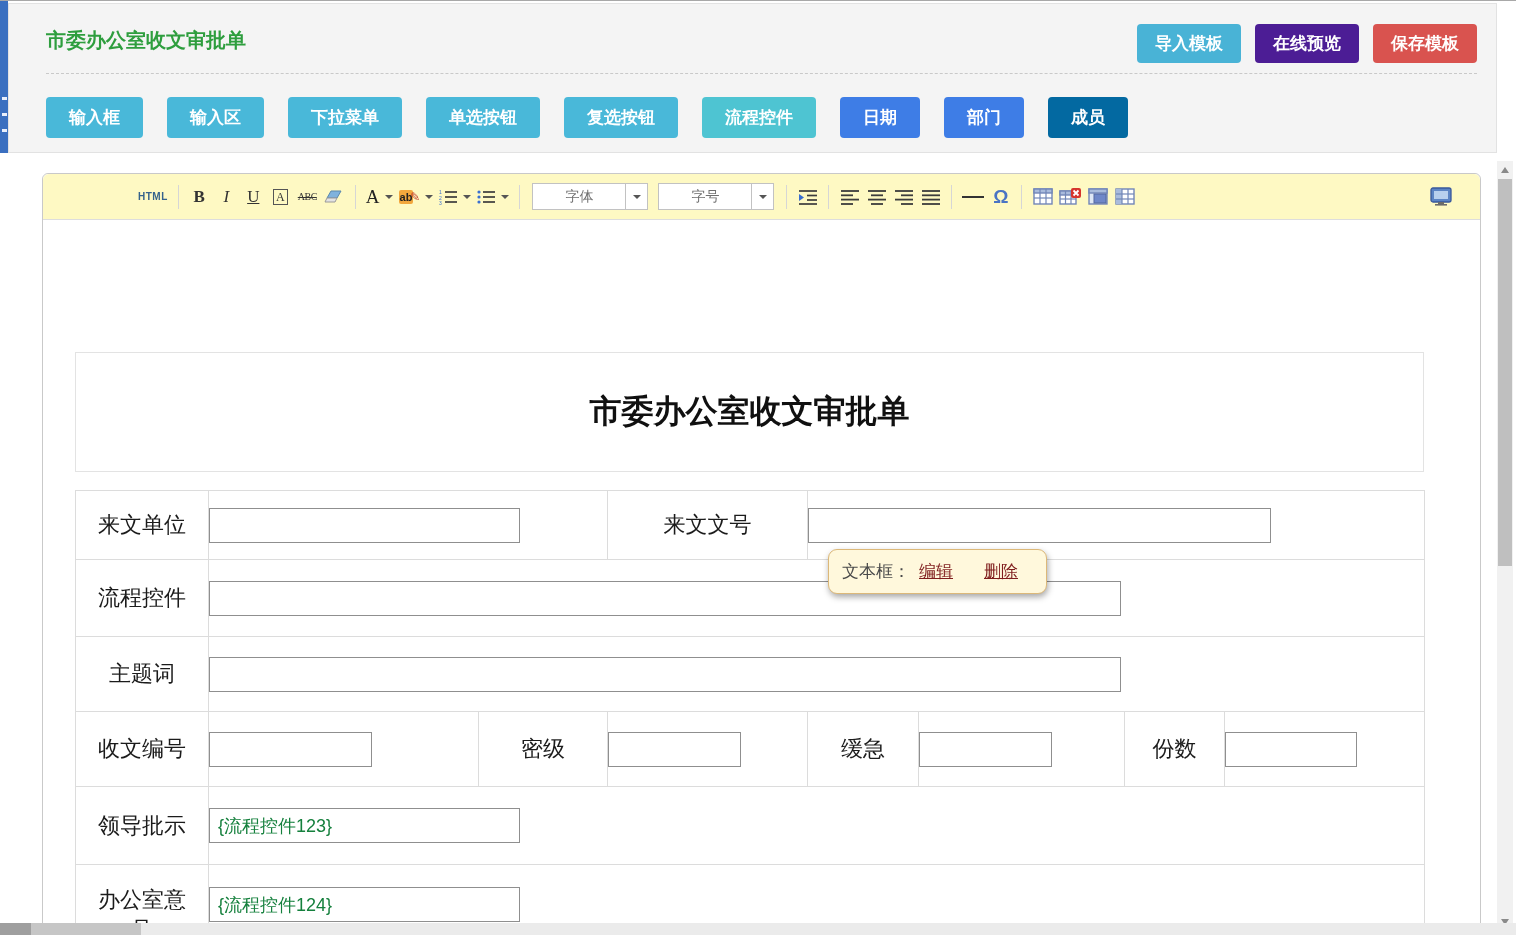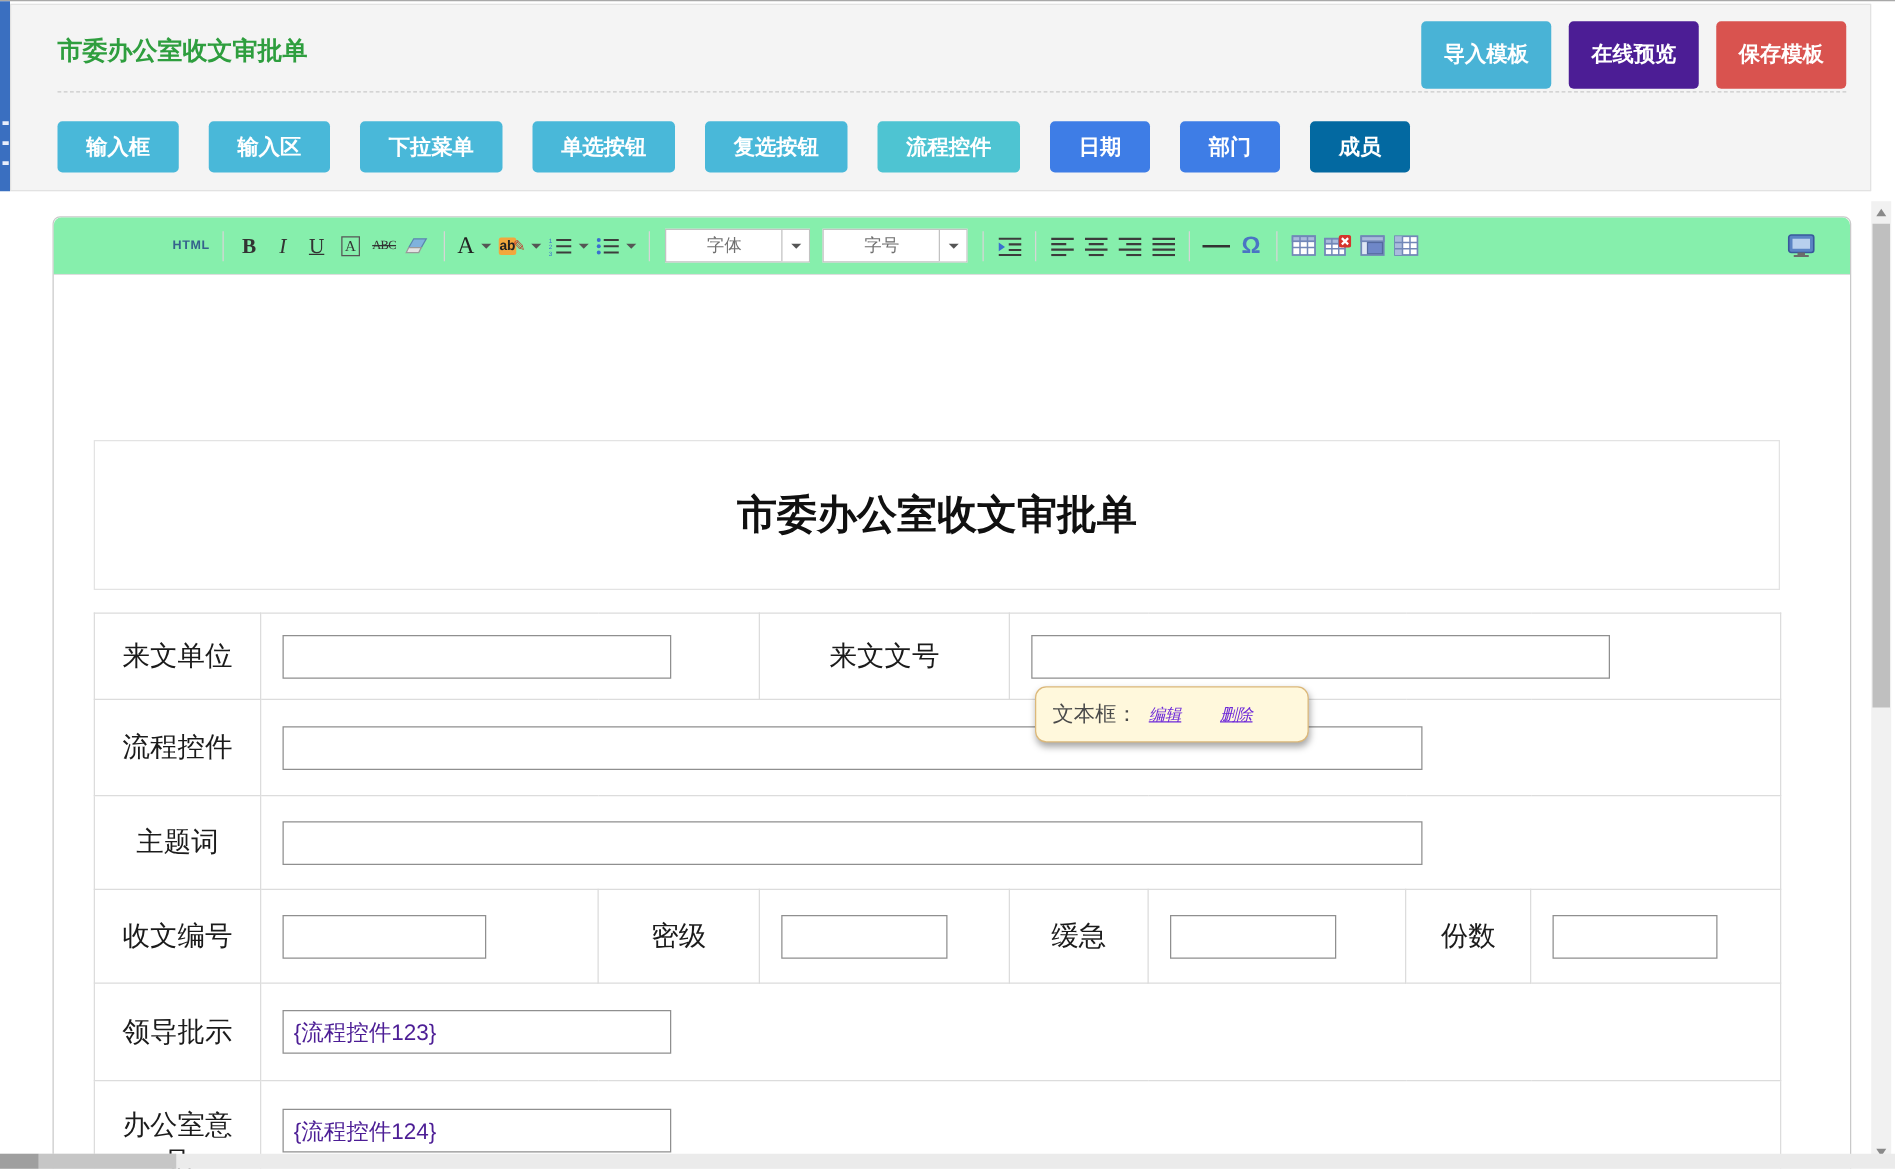--- a/index.html
+++ b/index.html
@@ -11,30 +11,30 @@
   .left-strip{position:absolute;left:0;top:0;width:8px;height:152px;background:#3a6fc0;}
   .left-strip i{position:absolute;left:2px;width:5px;height:3px;background:#e8eefb;display:block;}
 
   
   .top-panel{position:absolute;left:8px;top:2px;width:1489px;height:150px;background:#f4f4f4;
              border:1px solid #e2e2e2;box-sizing:border-box;}
   .panel-title-row{height:69px;margin:0 19px 0 37px;border-bottom:1px dashed #c9c9c9;
              display:flex;align-items:center;justify-content:space-between;}
   .page-title{margin:0;font-size:20px;font-weight:bold;color:#2e9e3e;position:relative;top:2px;}
   .header-actions{display:flex;gap:14px;position:relative;top:5px;}
-  .hbtn{height:54px;padding:0 18px;font-size:17px;font-weight:bold;color:#fff;border:none;
+  .hbtn{height:39px;padding:0 18px;font-size:17px;font-weight:bold;color:#fff;border:none;
         border-radius:4px;cursor:pointer;font-family:inherit;}
   .controls-row{display:flex;gap:24px;margin:23px 0 0 37px;}
   .cbtn{height:41px;padding:0 23px;font-size:17px;font-weight:bold;color:#fff;border:none;
         border-radius:4px;cursor:pointer;font-family:inherit;}
 
   
   .editor{position:absolute;left:42px;top:172px;width:1439px;height:763px;background:#fff;
           border:1px solid #c9c9c9;border-radius:6px 6px 0 0;box-sizing:border-box;}
-  .toolbar{height:45px;background:#86efac;border-bottom:1px solid #ddd;border-radius:6px 6px 0 0;
+  .toolbar{height:45px;background:#fef9c3;border-bottom:1px solid #ddd;border-radius:6px 6px 0 0;
            display:flex;align-items:center;padding-left:92px;}
   .tbtn{height:30px;min-width:27px;display:flex;align-items:center;justify-content:center;
         background:transparent;border:none;border-radius:3px;font-size:15px;color:#333;
         cursor:pointer;padding:0 3px;font-family:inherit;}
   .serif{font-family:"Liberation Serif","DejaVu Serif",serif;font-size:17px;}
   .b{font-weight:bold}.i{font-style:italic}.u{text-decoration:underline}
   .charbox{border:1px solid #555;padding:0 2px;font-size:12px;line-height:14px;
            font-family:"Liberation Serif",serif;}
   .strike{font-size:10px;text-decoration:line-through;font-family:Liberation Serif, serif;letter-spacing:-.5px;}
   .html-label{font-size:10px;font-weight:bold;color:#35628c;letter-spacing:.5px;}
@@ -54,34 +54,34 @@
   .mon-btn{margin-left:auto;margin-right:24px;}
 
   
   .content{position:relative;height:717px;overflow:hidden;}
   .title-box{margin:132px 0 18px 32px;width:1349px;height:120px;border:1px solid #e3e3e3;
              box-sizing:border-box;display:flex;align-items:center;justify-content:center;
              font-size:32px;font-weight:bold;color:#101010;}
   table.form{margin-left:32px;width:1349px;border-collapse:collapse;table-layout:fixed;}
   table.form td{border:1px solid #dcdcdc;padding:0;}
   td.lbl{text-align:center;font-size:22px;color:#1b1b1b;}
-  td.inp input{margin-left:17px;height:35px;border:1px solid #8f8f8f;background:#fff;
-               font-size:18px;color:#4c1d95;padding:0 8px;box-sizing:border-box;font-family:inherit;}
+  td.inp input{height:35px;border:1px solid #8f8f8f;background:#fff;
+               font-size:18px;color:#15803d;padding:0 8px;box-sizing:border-box;font-family:inherit;}
   tr.r0{height:69px}.r1{height:77px}.r2{height:75px}.r3{height:75px}.r4{height:78px}.r5{height:115px}
   tr.r5 td{vertical-align:top;}
   tr.r5 td.lbl{padding-top:20px;}
   tr.r5 td.inp input{margin-top:22px;}
   .wrap-label{display:inline-block;width:96px;line-height:1.35;}
 
   
   .ctl-tooltip{position:absolute;left:828px;top:548px;width:219px;height:45px;background:#fff8dc;
         border:1px solid #dcb879;border-radius:9px;box-shadow:1px 3px 6px rgba(0,0,0,.35);
         display:flex;align-items:center;padding:0 13px;box-sizing:border-box;font-size:17px;
         color:#4a4a4a;z-index:9;}
-  .ctl-tooltip a{color:#6d28d9;text-decoration:underline;cursor:pointer;font-size:13px;font-style:italic;}
+  .ctl-tooltip a{color:#7f1d1d;text-decoration:underline;cursor:pointer;font-size:17px;}
   .ctl-tooltip a.edit{margin-left:9px;}
   .ctl-tooltip a.del{margin-left:31px;}
 
   
   .vscroll{position:absolute;left:1497px;top:160px;width:16px;height:770px;background:#f1f1f1;}
   .vthumb{position:absolute;left:1px;right:1px;top:18px;height:387px;background:#bfbfbf;}
   .sb-up,.sb-down{position:absolute;left:4px;width:0;height:0;
         border-left:4px solid transparent;border-right:4px solid transparent;}
   .sb-up{top:6px;border-bottom:6px solid #8a8a8a;}
   .sb-down{bottom:6px;border-top:6px solid #8a8a8a;}

